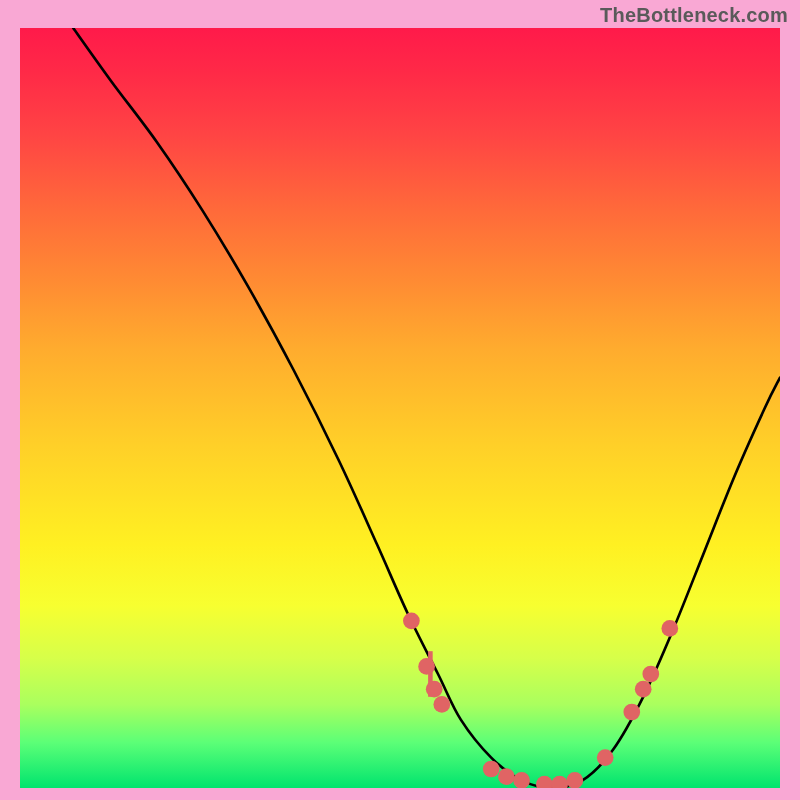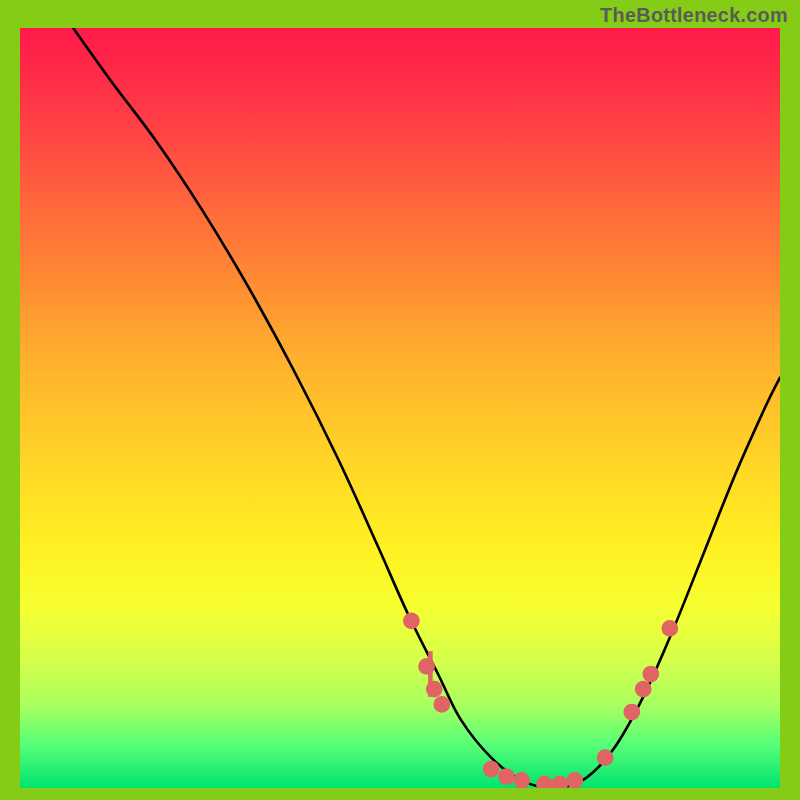--- a/index.html
+++ b/index.html
@@ -1,21 +1,21 @@
 <!DOCTYPE html>
 <html><head>
 <meta charset="utf-8">
 <style>
   * { margin: 0; padding: 0; box-sizing: border-box; }
   html, body { width: 800px; height: 800px; background: #000; overflow: hidden; }
   .container {
     position: relative;
     width: 800px;
     height: 800px;
-    background: #84cc16;
+    background: #f9a8d4;
   }
   .watermark {
     position: absolute;
     top: 4px;
     right: 12px;
     font-family: Arial, Helvetica, sans-serif;
     font-size: 20px;
     font-weight: bold;
     color: #5a5a5a;
     letter-spacing: 0.2px;

